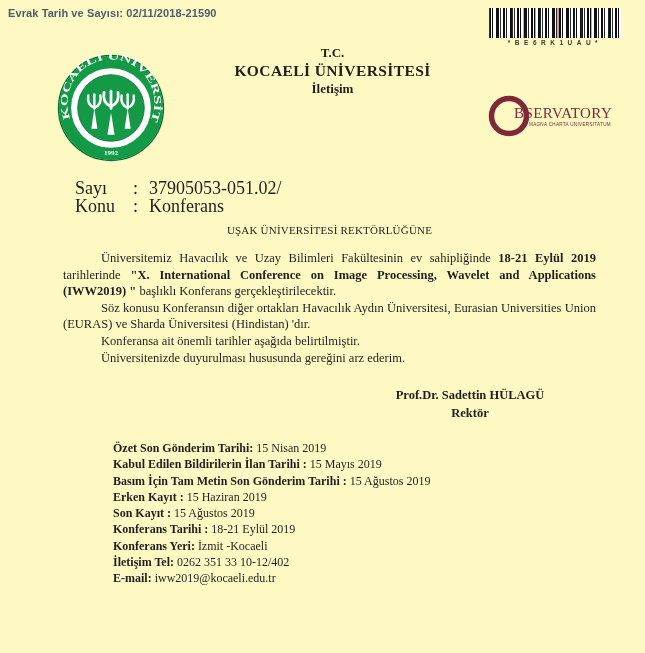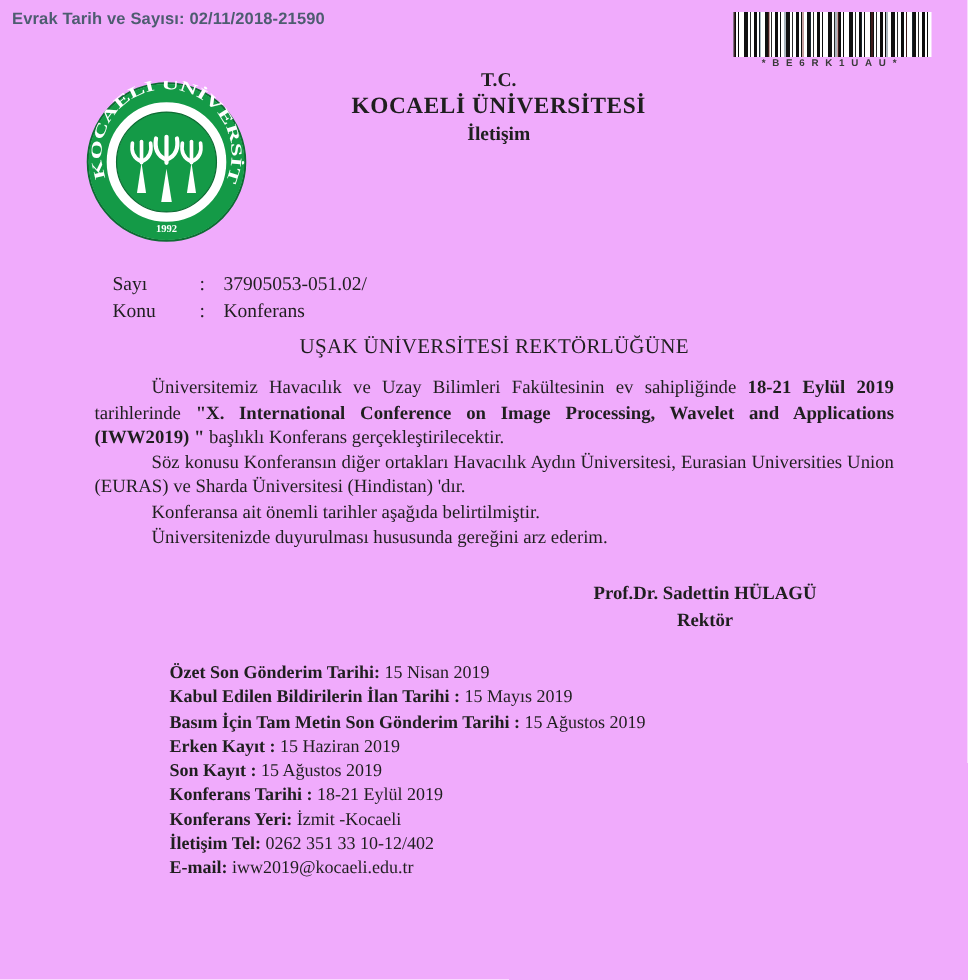--- a/index.html
+++ b/index.html
@@ -1,17 +1,17 @@
 <!DOCTYPE html>
 <html><head>
 <meta charset="utf-8">
 <style>
   html,body{margin:0;padding:0;background:#ffffff;}
   .page{
-    position:relative; width:645px; height:653px; background:#f0abfc;
+    position:relative; width:645px; height:653px; background:#fef9c3;
     font-family:"Liberation Serif", serif; color:#1f1f1f; overflow:hidden;
   }
   
   .stamp{
     position:absolute; left:8px; top:7px;
     font-family:"Liberation Sans", sans-serif; font-weight:bold;
     font-size:11px; color:#4d5c70; letter-spacing:.1px;
   }
   
   .barcode{position:absolute; left:489px; top:8px; width:132px; text-align:center;}
@@ -53,27 +53,27 @@
   .obs .ring{position:absolute; left:0; top:0;}
   .obs .obs-name{
     position:absolute; left:27px; top:11px; font-family:"Liberation Serif", serif;
     font-size:15px; color:#7e2838; letter-spacing:.4px;
   }
   .obs .obs-sub{
     position:absolute; left:42px; top:28px; font-family:"Liberation Sans", sans-serif;
     font-size:4.6px; color:#7e2838; letter-spacing:.3px;
   }
   
-  .ref-fields{position:absolute; left:75px; top:180px; font-size:13px; line-height:17.5px;}
+  .ref-fields{position:absolute; left:75px; top:180px; font-size:18px; line-height:17.5px;}
   .ref-row .lbl{display:inline-block; width:58px;}
   .ref-row .col{display:inline-block; width:16px;}
   
   .recipient{
     position:absolute; left:63px; top:224px; width:533px;
-    text-align:center; font-size:14px; letter-spacing:.2px;
+    text-align:center; font-size:11px; letter-spacing:.2px;
   }
   
   .body-text{
     position:absolute; left:63px; top:250px; width:533px;
     font-size:12.5px; line-height:16.6px; text-align:justify;
   }
   .body-text p{margin:0; text-indent:38px;}
   
   .signature{
     position:absolute; left:330px; top:387px; width:280px;
@@ -132,20 +132,27 @@
     </g>
     <g fill="#ffffff" stroke="none">
       <polygon points="34,74 40,74 37,54"></polygon>
       <polygon points="50,80 57,80 53.5,58"></polygon>
       <polygon points="67,74 73,74 70,54"></polygon>
     </g>
     <text x="53.5" y="100" text-anchor="middle" font-family="Liberation Serif, serif" font-size="7" font-weight="bold" fill="#ffffff">1992</text>
   </svg>
 
 
+  <div class="obs">
+    <svg class="ring" width="44" height="44" viewBox="0 0 44 44" xmlns="http://www.w3.org/2000/svg">
+      <circle cx="22" cy="22" r="17.5" fill="none" stroke="#7E2838" stroke-width="5.5"></circle>
+    </svg>
+    <div class="obs-name">BSERVATORY</div>
+    <div class="obs-sub">MAGNA CHARTA UNIVERSITATUM</div>
+  </div>
 
   <div class="ref-fields">
     <div class="ref-row">
       <span class="lbl">Sayı</span><span class="col">:</span><span>37905053-051.02/</span>
     </div>
     <div class="ref-row">
       <span class="lbl">Konu</span><span class="col">:</span><span>Konferans</span>
     </div>
   </div>
 

